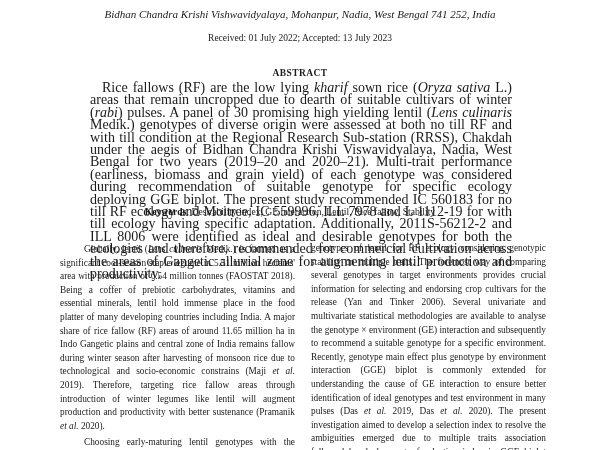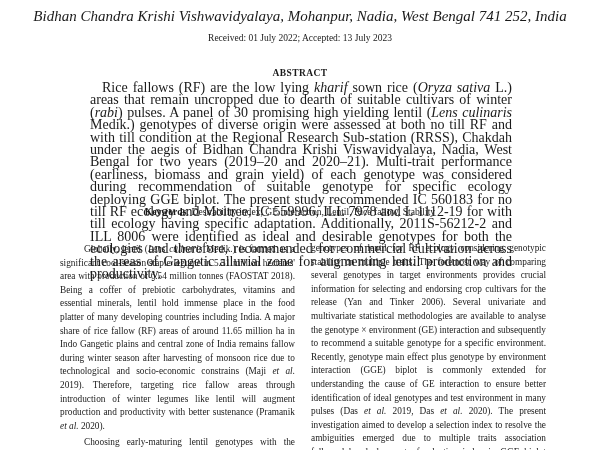--- a/index.html
+++ b/index.html
@@ -4,21 +4,21 @@
 <style>
   html, body { margin: 0; padding: 0; }
   body {
     width: 600px; height: 450px; overflow: hidden;
     background: #ffffff; color: #1a1a1a;
     font-family: "Liberation Serif", "DejaVu Serif", serif;
     position: relative;
   }
   .affil {
     position: absolute; top: 8px; left: 0; width: 600px;
-    text-align: center; font-style: italic; font-size: 15px;
+    text-align: center; font-style: italic; font-size: 11px;
   }
   .dates {
     position: absolute; top: 33px; left: 0; width: 600px;
     text-align: center; font-size: 9.5px;
   }
   .abs-title {
     position: absolute; top: 68px; left: 0; width: 600px;
     text-align: center; font-size: 9.5px; font-weight: bold; letter-spacing: 0.4px;
   }
   .abstract {

